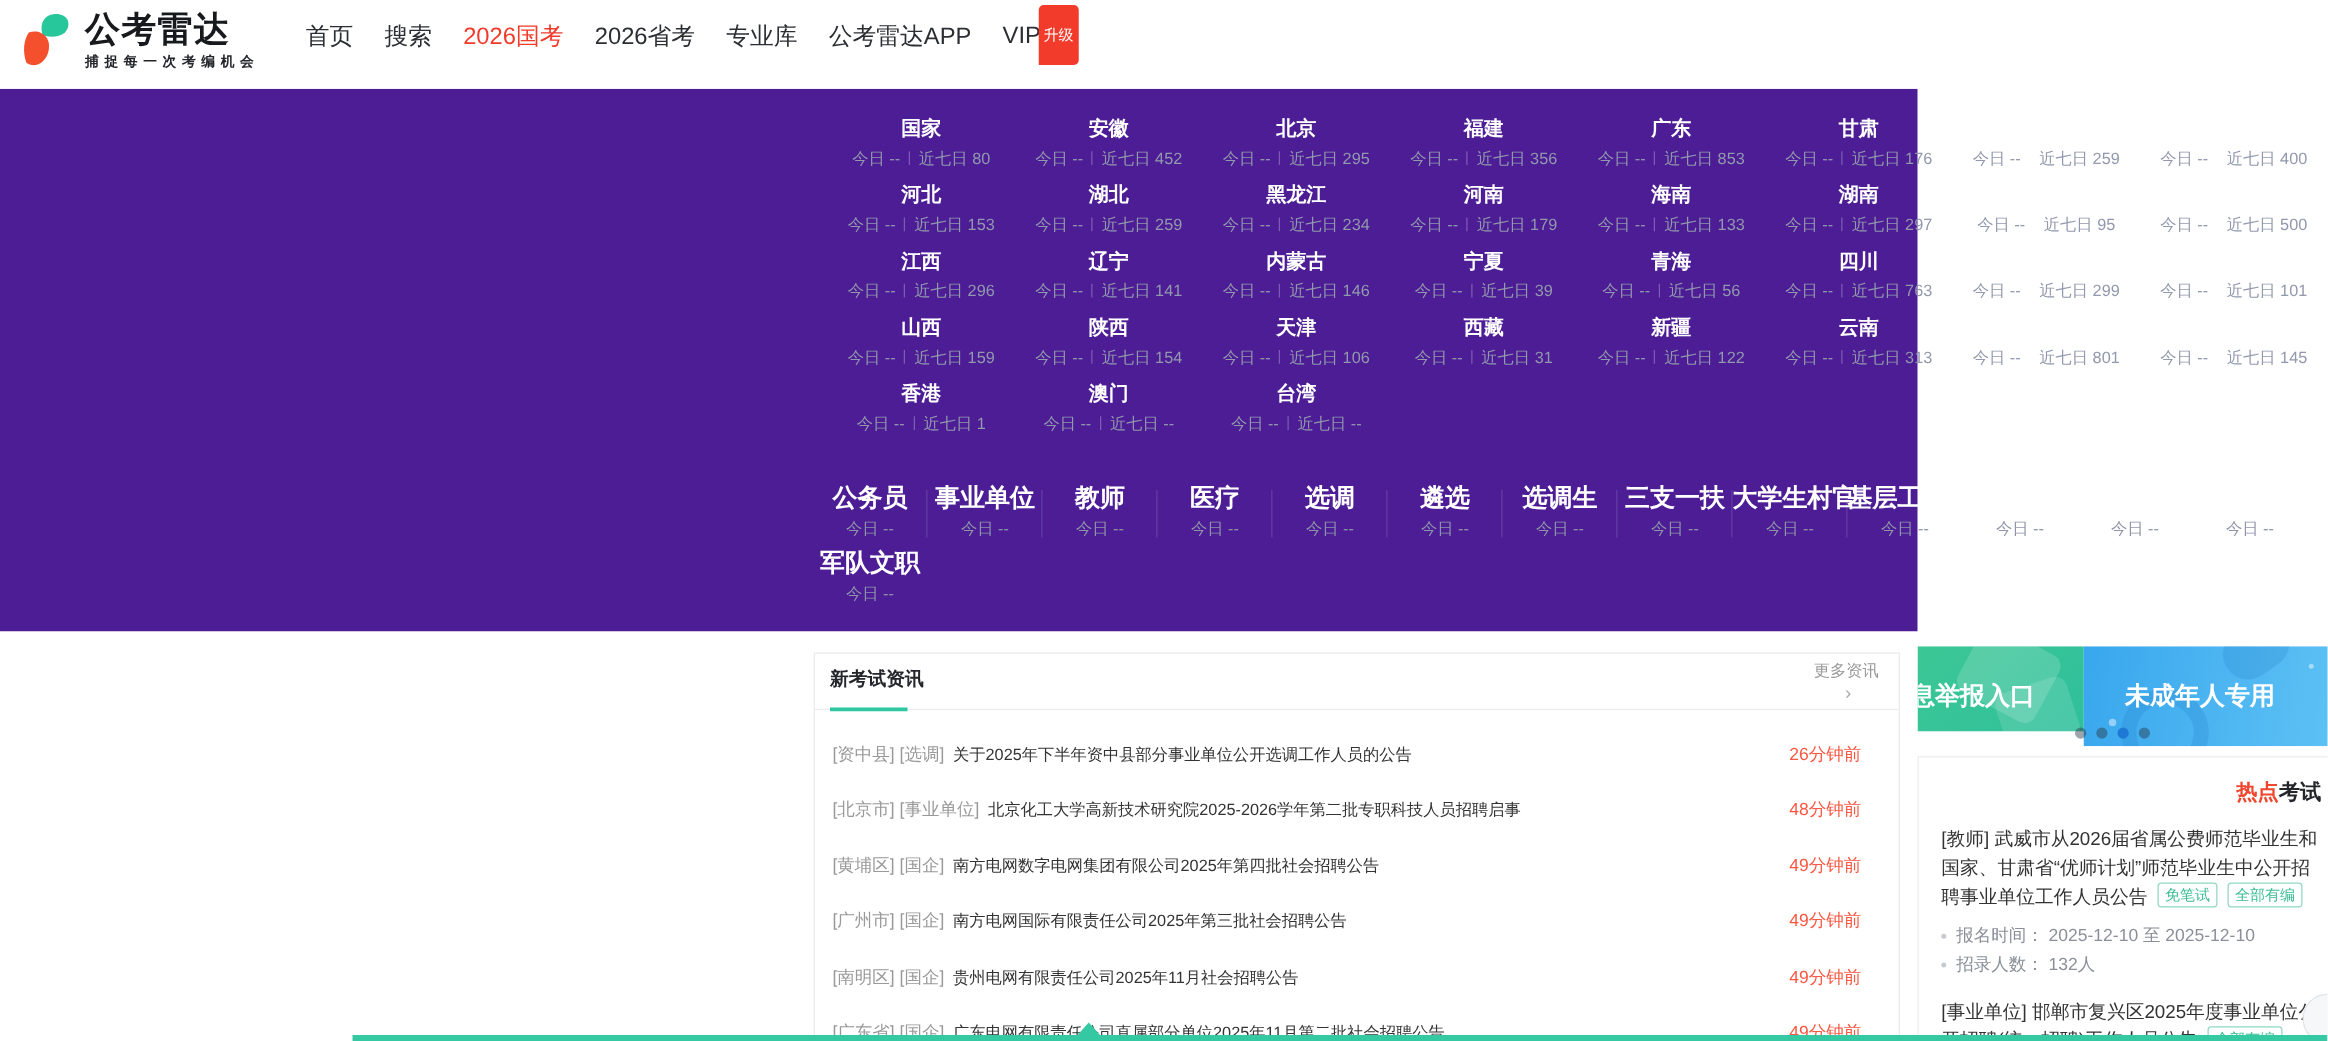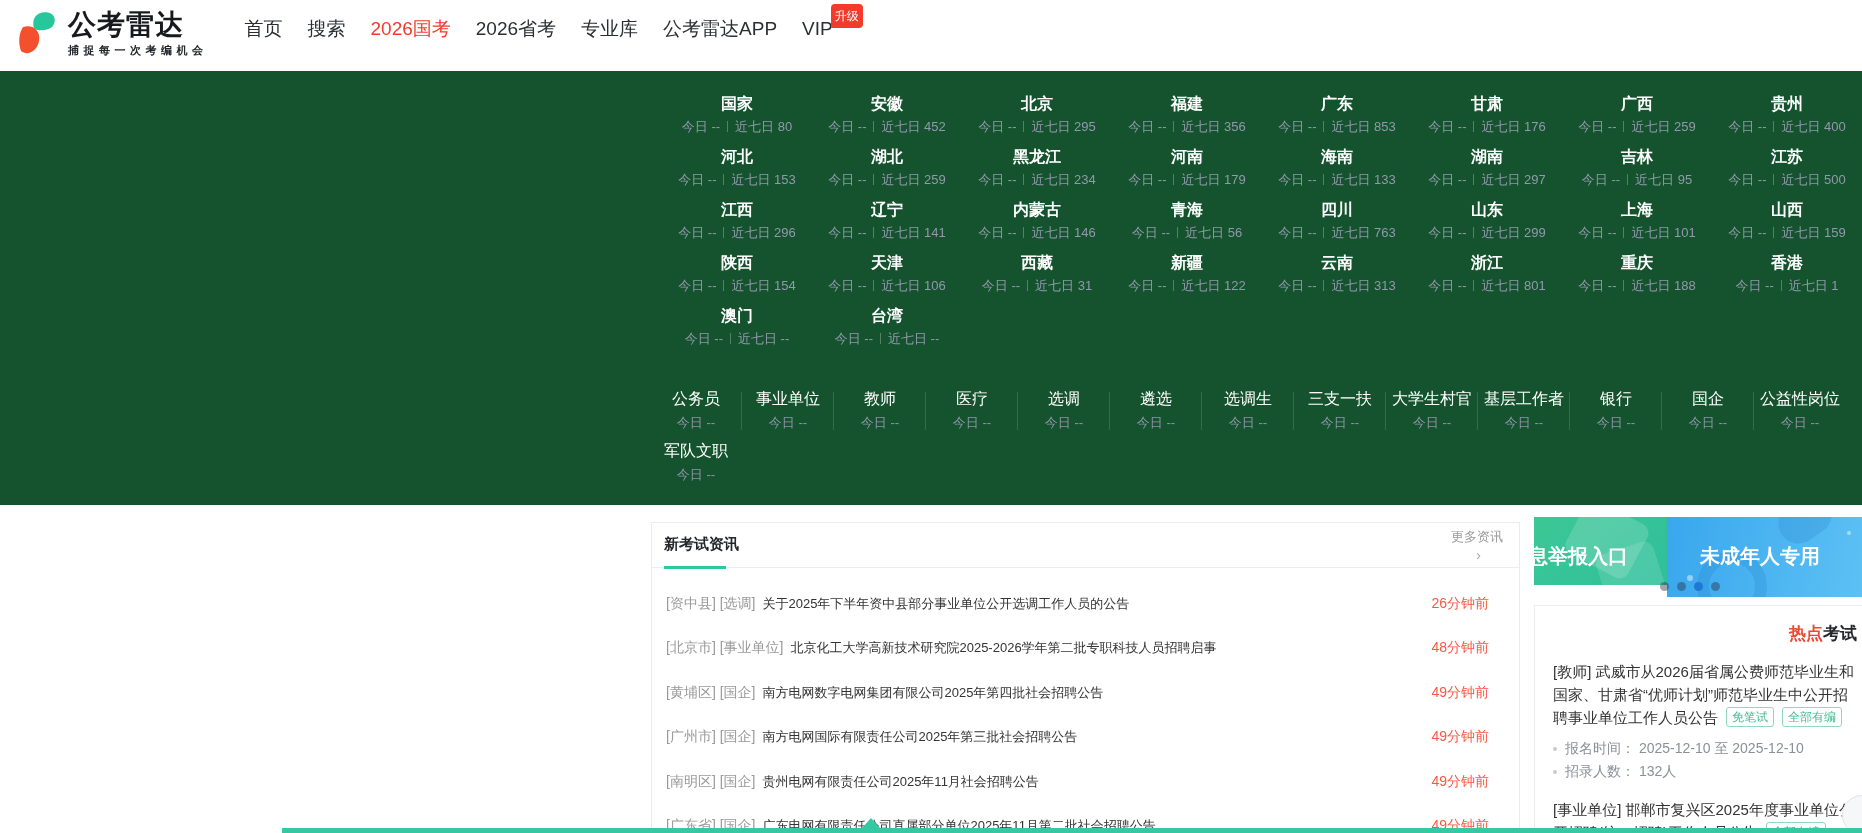--- a/index.html
+++ b/index.html
@@ -13,35 +13,35 @@
   .header { position:absolute; top:0; left:0; width:100%; height:71px;
     background:#fff; display:flex; align-items:center; padding-left:18px; z-index:5; }
   .logo { display:flex; align-items:flex-start; cursor:pointer; }
   .logo-txt { margin-left:6px; }
   .logo-title { font-size:28px; font-weight:bold; color:#17191d; line-height:30px; letter-spacing:1px; }
   .logo-tagline { font-size:11px; font-weight:bold; color:#24262b; letter-spacing:4.5px; margin-top:3px; white-space:nowrap; }
   .nav { display:flex; align-items:center; margin-left:12px; margin-top:-14px; }
   .nav-item { font-size:19px; color:#2b2e33; margin-left:25px; cursor:pointer; position:relative; white-space:nowrap; }
   .nav-item.active { color:#f23b2b; }
   .nav-badge { position:absolute; top:-14px; right:-30px; background:#f23b2b; color:#fff;
-    font-size:12px; line-height:14px; padding:5px 4px; border-radius:4px 4px 4px 0; }
+    font-size:12px; line-height:14px; padding:17px 4px; border-radius:4px 4px 4px 0; }
   
-  .mega-panel { position:absolute; top:71px; left:0; width:1862px; height:434px;
-    background:#14532d; z-index:4; }
+  .mega-panel { position:absolute; top:71px; left:0; width:1534px; height:434px;
+    background:#4c1d95; z-index:4; }
   .region-grid { position:absolute; left:662px; top:24px; width:1200px;
     display:grid; grid-template-columns:repeat(8,150px); grid-auto-rows:53px; }
   .region-cell { text-align:center; cursor:pointer; }
   .region-name { font-size:16px; font-weight:bold; color:#ffffff; line-height:18px; }
   .region-stats { font-size:13px; color:#9298ad; margin-top:5px; white-space:nowrap; }
   .v-div { display:inline-block; width:1px; height:11px; background:rgba(255,255,255,.28);
     margin:0 7px; vertical-align:-1px; }
   .category-grid { position:absolute; left:650px; top:318px; width:1200px;
     display:grid; grid-template-columns:repeat(13,92px); grid-auto-rows:52px; }
   .category-cell { text-align:center; position:relative; cursor:pointer; }
-  .category-cell .cat-name { font-size:16px; font-weight:normal; color:#fff; line-height:20px; white-space:nowrap; }
+  .category-cell .cat-name { font-size:20px; font-weight:bold; color:#fff; line-height:20px; white-space:nowrap; }
   .category-cell .cat-stat { font-size:13px; color:#8f94a9; margin-top:5px; }
   .category-cell::after { content:""; position:absolute; right:0; top:3px; width:1px; height:38px;
     background:rgba(255,255,255,.14); }
   .category-cell:nth-child(13)::after, .category-cell:nth-child(14)::after { display:none; }
   
   .news-card { position:absolute; left:651px; top:522px; width:869px; height:311px;
     background:#fff; border:1px solid #ebebeb; z-index:3; }
   .news-header { height:45px; display:flex; align-items:center; padding:0 16px 0 12px;
     border-bottom:1px solid #ededed; }
   .news-title { font-size:15px; font-weight:bold; color:#24262b; position:relative; height:45px; line-height:42px; }
@@ -245,20 +245,26 @@
     </div>
   </div>
 
   <div class="region-cell">
     <div class="region-name">内蒙古</div>
     <div class="region-stats">
       <span class="s-today">今日 --</span><span class="v-div"></span><span class="s-week">近七日 146</span>
     </div>
   </div>
 
+  <div class="region-cell">
+    <div class="region-name">宁夏</div>
+    <div class="region-stats">
+      <span class="s-today">今日 --</span><span class="v-div"></span><span class="s-week">近七日 39</span>
+    </div>
+  </div>
 
   <div class="region-cell">
     <div class="region-name">青海</div>
     <div class="region-stats">
       <span class="s-today">今日 --</span><span class="v-div"></span><span class="s-week">近七日 56</span>
     </div>
   </div>
 
   <div class="region-cell">
     <div class="region-name">四川</div>
@@ -326,21 +332,21 @@
   <div class="region-cell">
     <div class="region-name">浙江</div>
     <div class="region-stats">
       <span class="s-today">今日 --</span><span class="v-div"></span><span class="s-week">近七日 801</span>
     </div>
   </div>
 
   <div class="region-cell">
     <div class="region-name">重庆</div>
     <div class="region-stats">
-      <span class="s-today">今日 --</span><span class="v-div"></span><span class="s-week">近七日 188</span>
+      <span class="s-today">今日 --</span><span class="v-div"></span><span class="s-week">近七日 145</span>
     </div>
   </div>
 
   <div class="region-cell">
     <div class="region-name">香港</div>
     <div class="region-stats">
       <span class="s-today">今日 --</span><span class="v-div"></span><span class="s-week">近七日 1</span>
     </div>
   </div>
 

